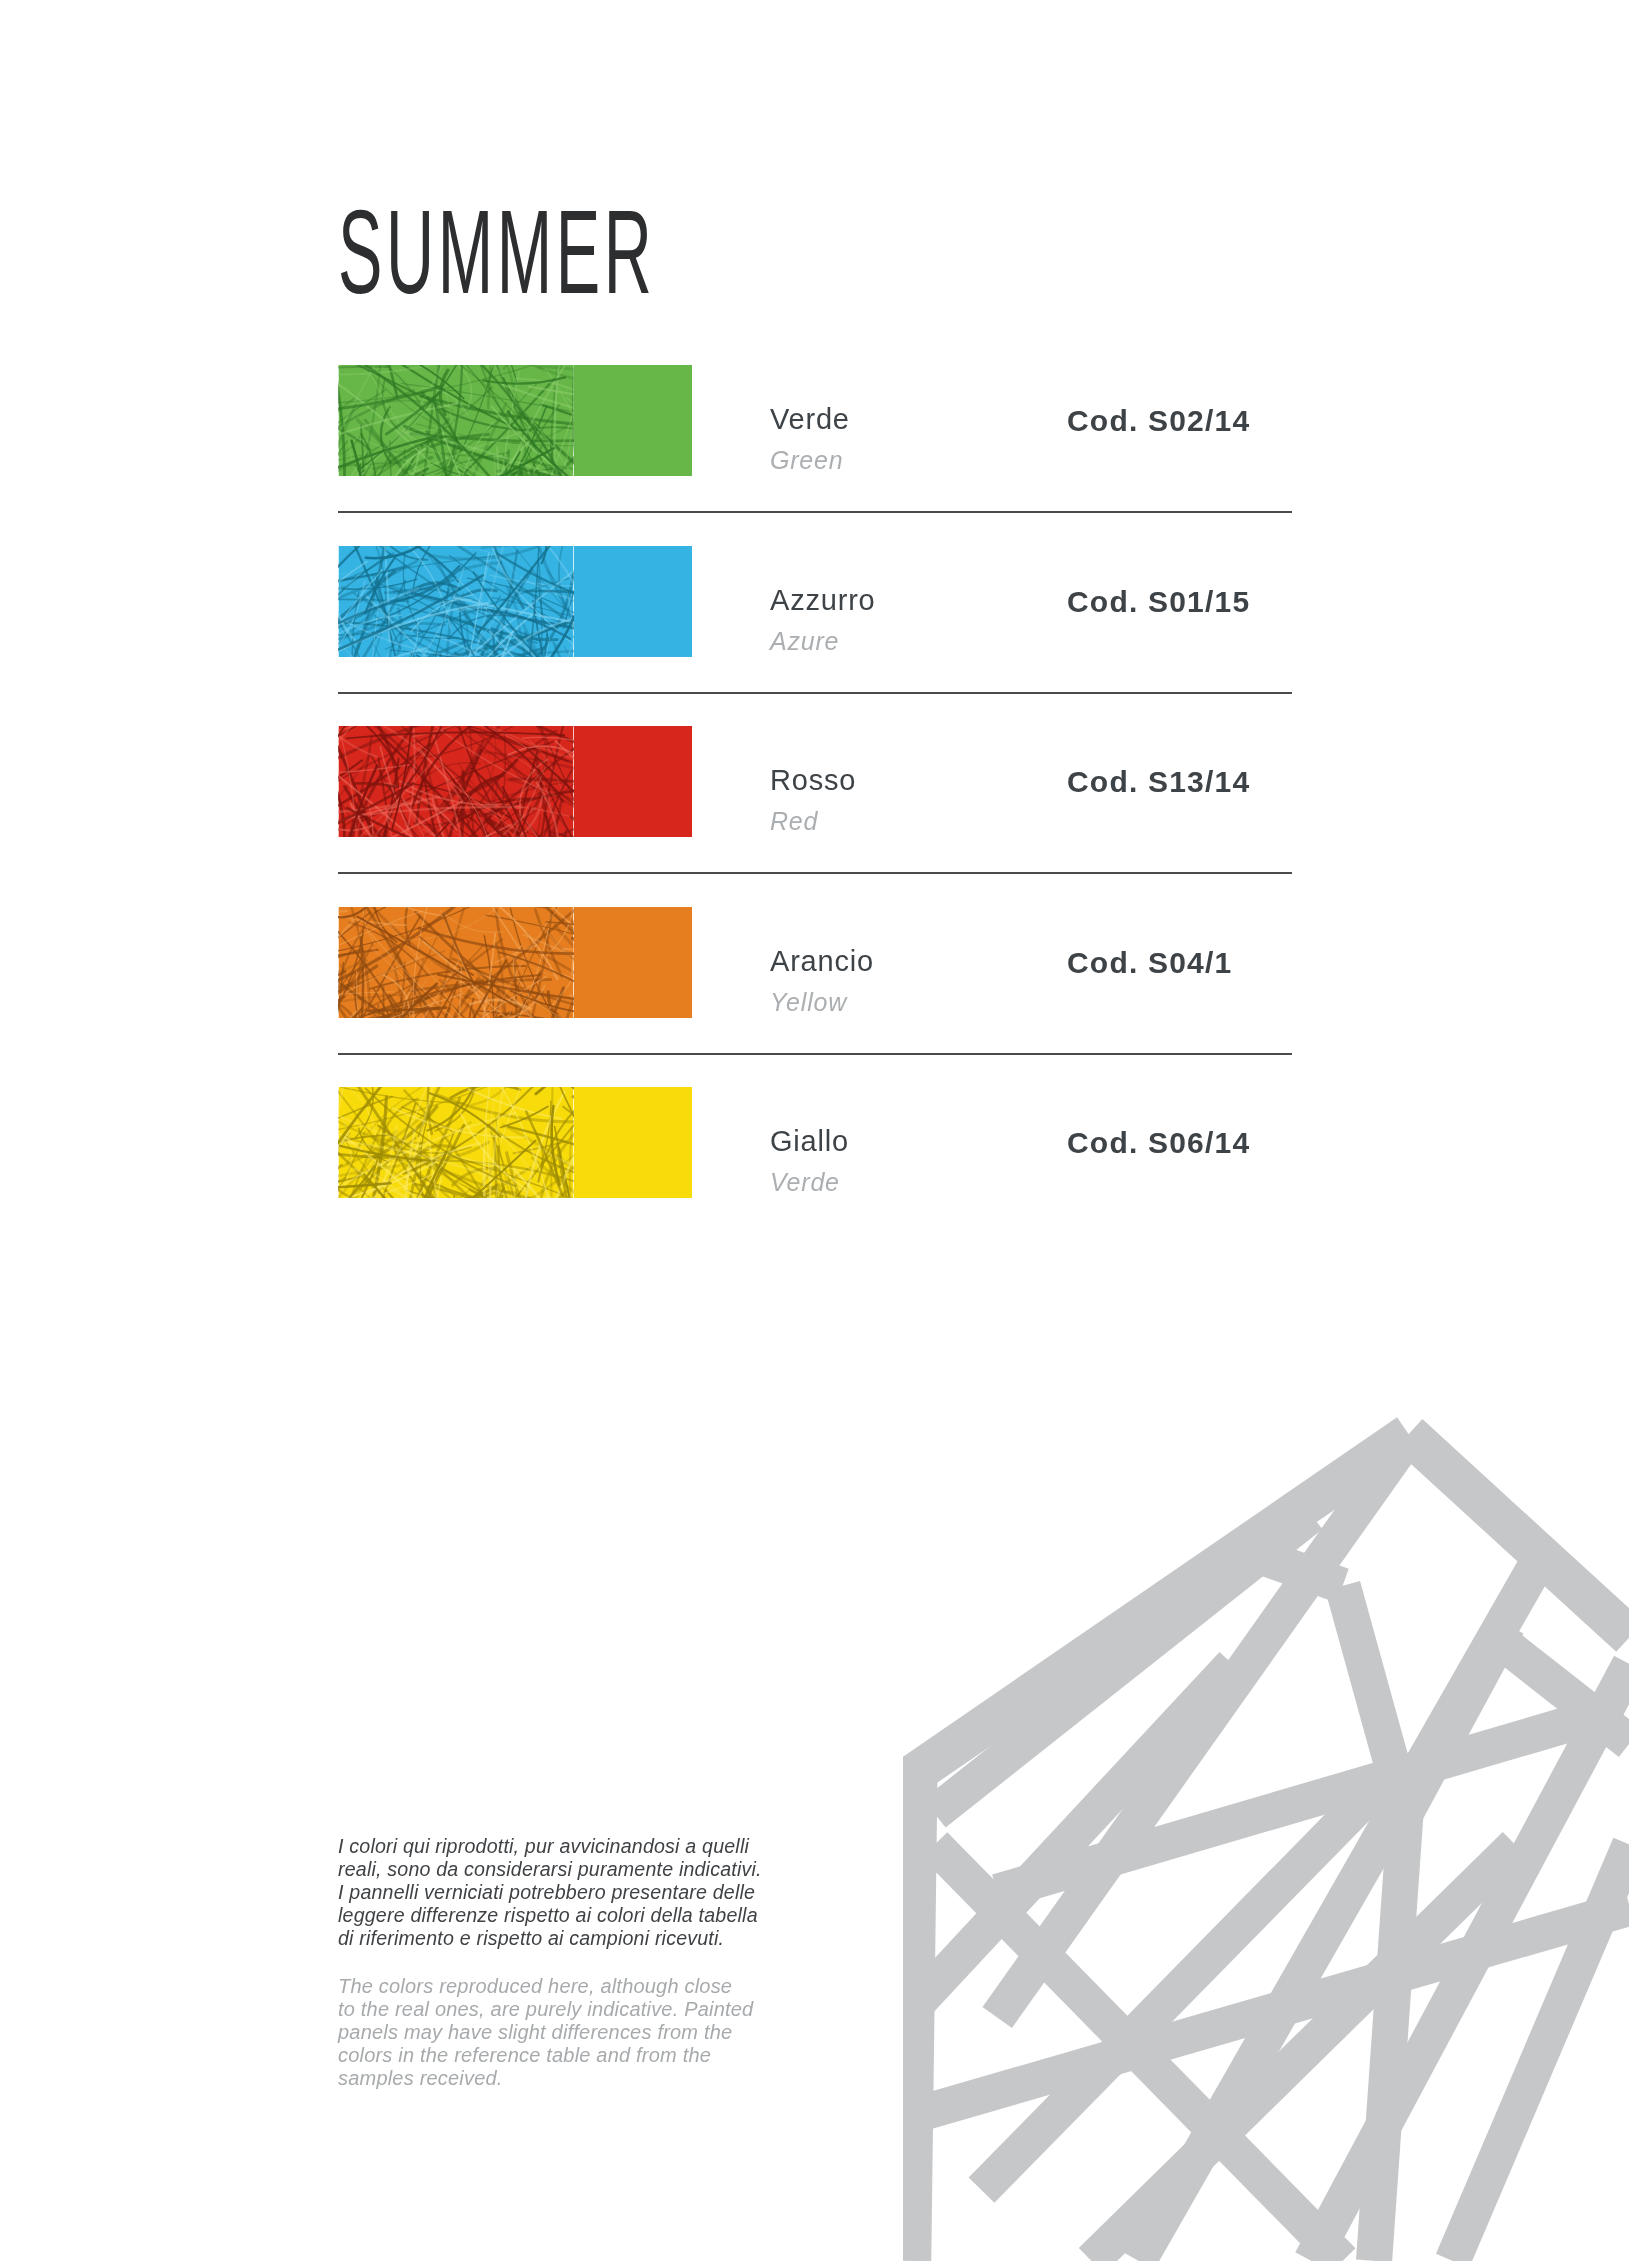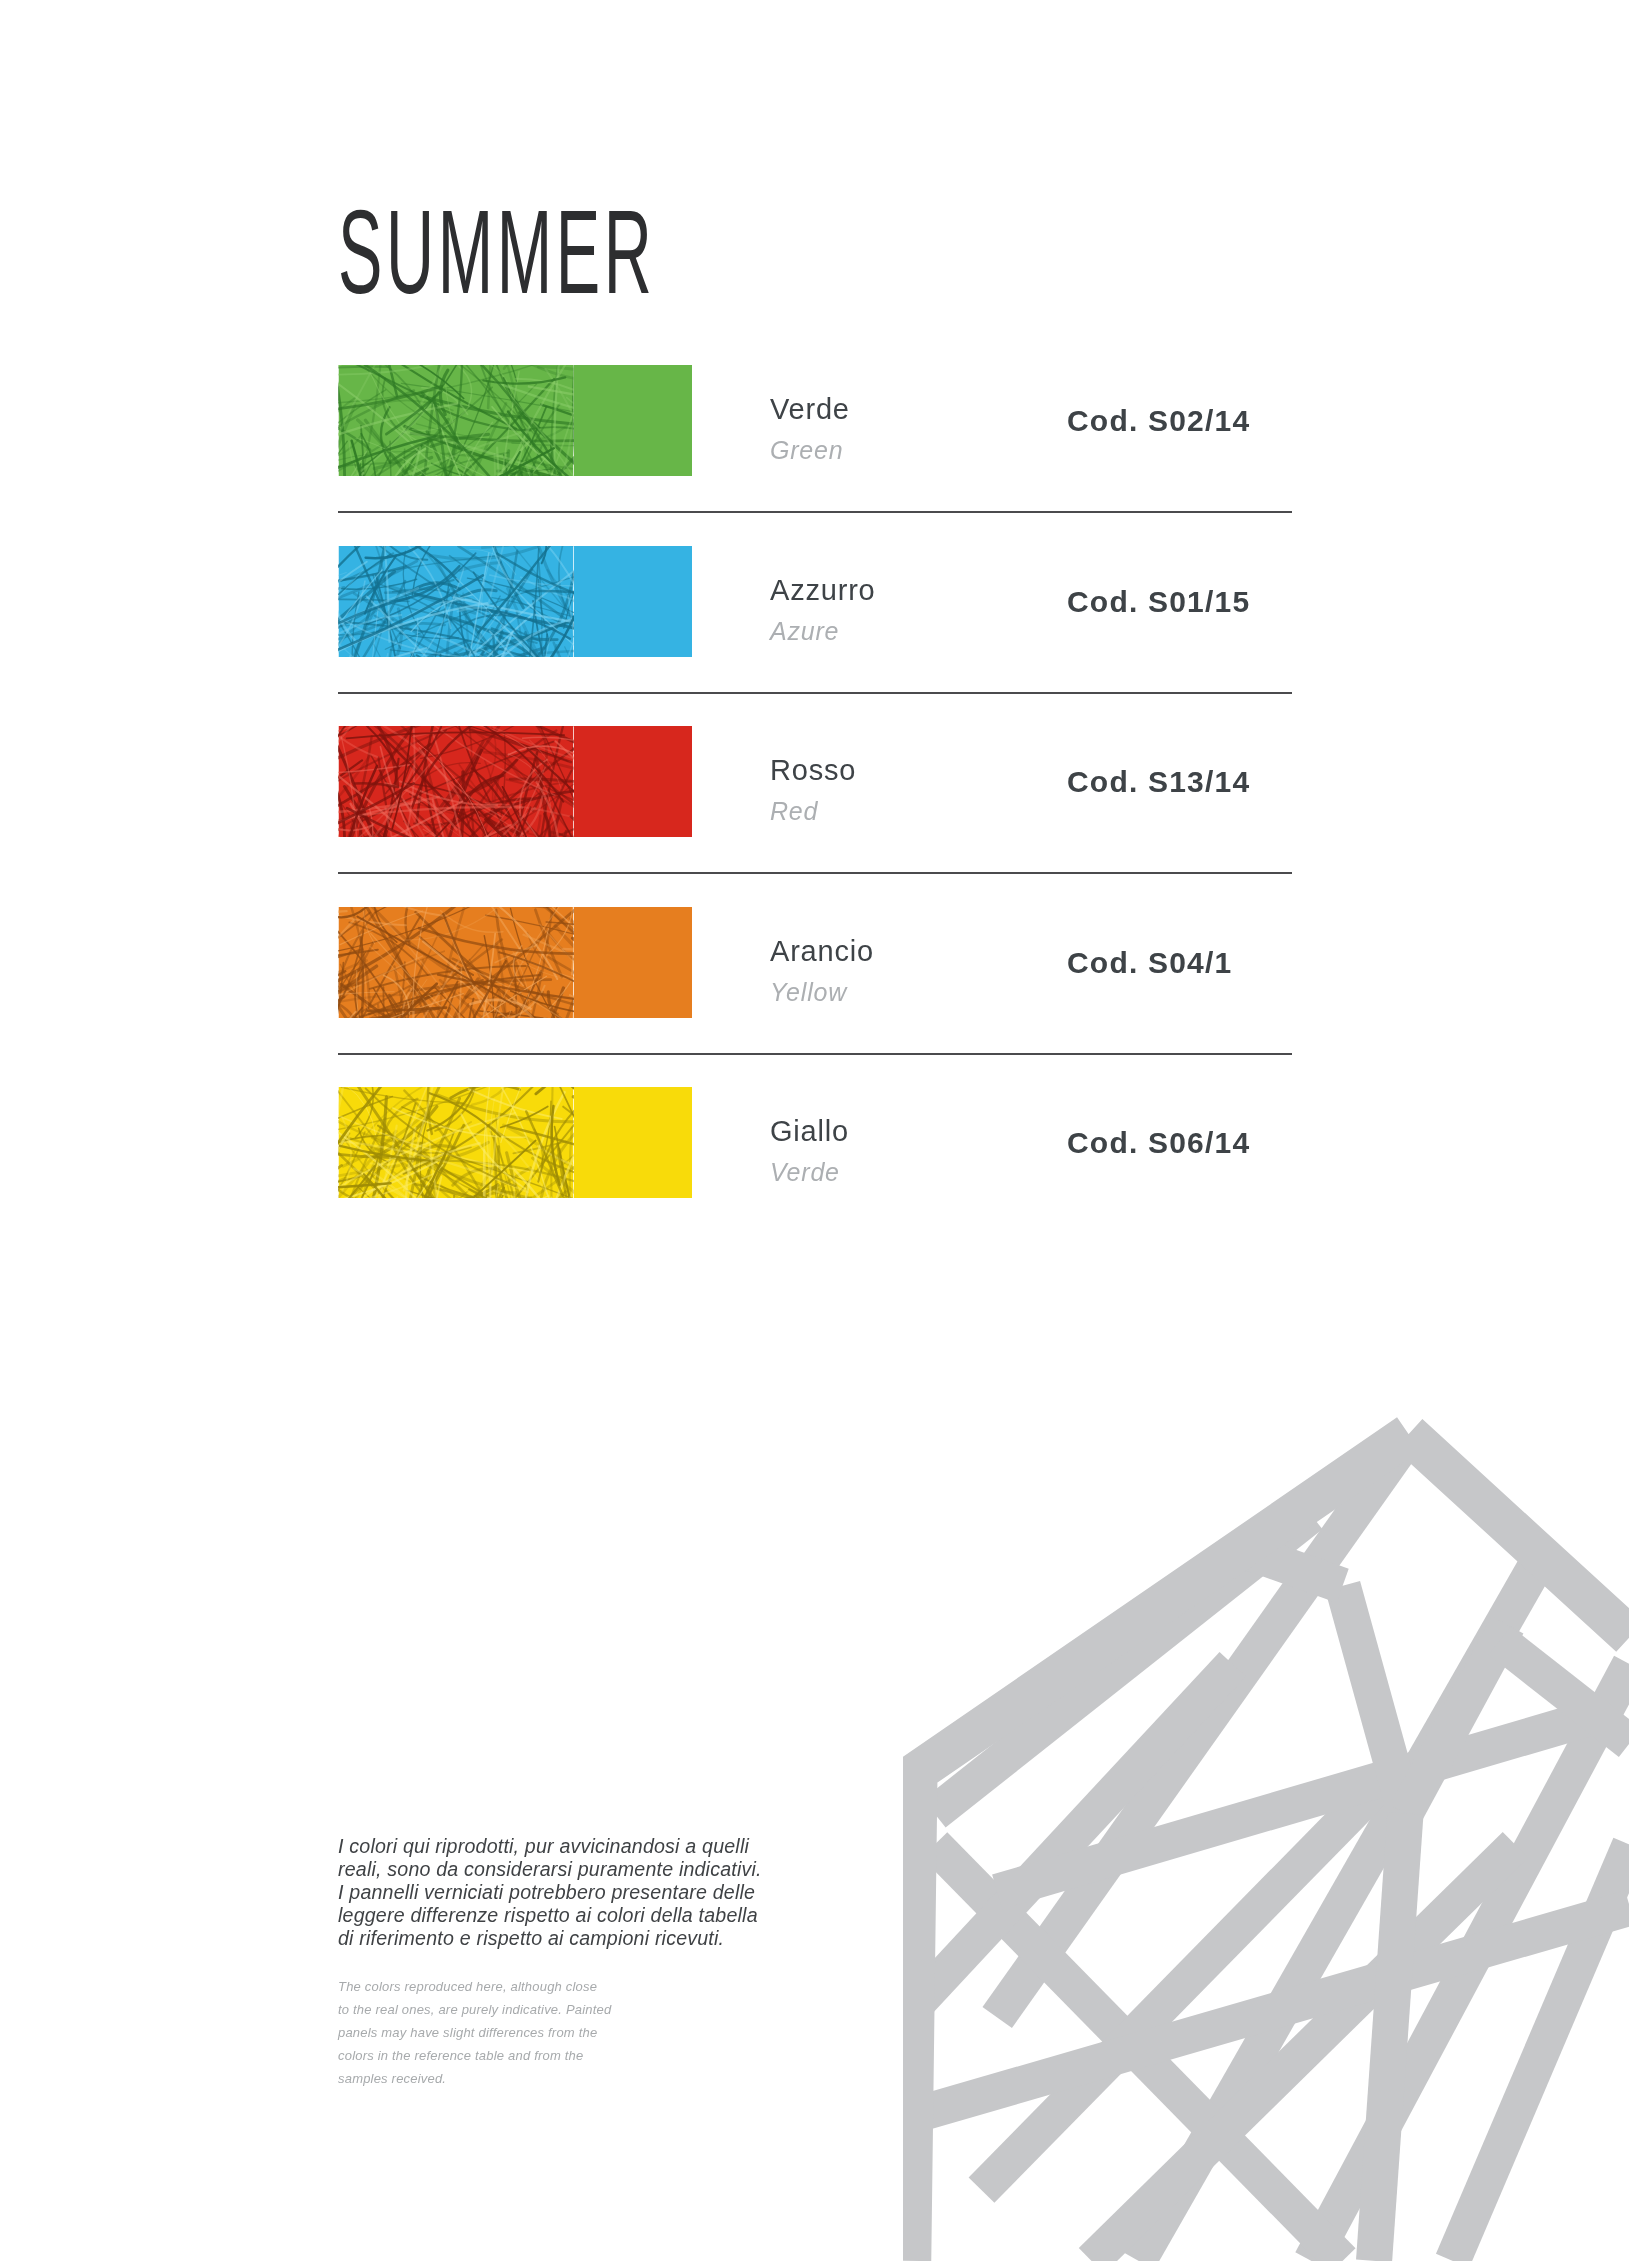--- a/index.html
+++ b/index.html
@@ -35,21 +35,21 @@
     overflow: hidden;
   }
   .swatch-texture svg { display: block; }
   .swatch-solid {
     position: absolute;
     left: 236px; top: 0;
     width: 118px; height: 111px;
   }
   .name-block {
     position: absolute;
-    left: 432px; top: 29px;
+    left: 432px; top: 39px;
   }
   .color-name {
     font-size: 29px;
     font-weight: 300;
     line-height: 31px;
     color: #3e4347;
     letter-spacing: 0.8px;
   }
   .color-translation {
     font-size: 25px;
@@ -85,21 +85,21 @@
   .disclaimer-it {
     top: 1835px;
     font-size: 19.6px;
     line-height: 23px;
     color: #3f4245;
     white-space: pre-line;
     letter-spacing: 0.2px;
   }
   .disclaimer-en {
     top: 1975px;
-    font-size: 13px;
+    font-size: 20px;
     line-height: 23px;
     font-style: italic;
     color: #a7aaac;
     white-space: pre-line;
     letter-spacing: 0.2px;
   }
   .lattice-wrap {
     position: absolute;
     left: 903px; top: 1405px;
     width: 727px; height: 856px;

